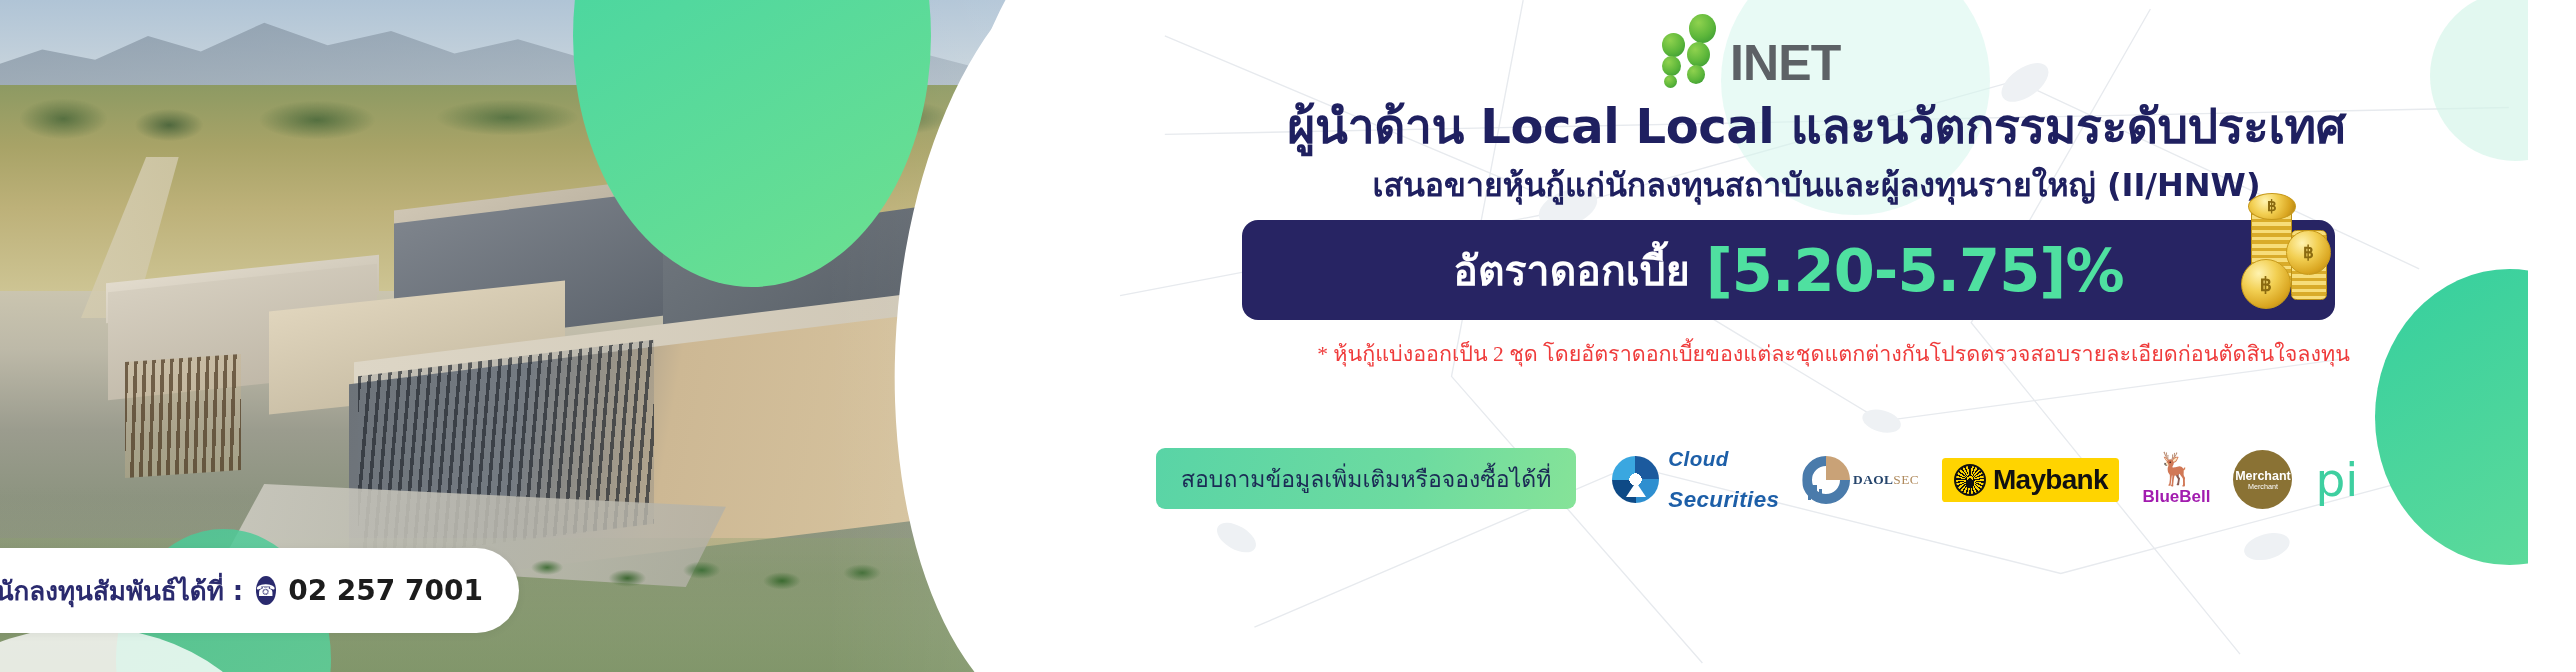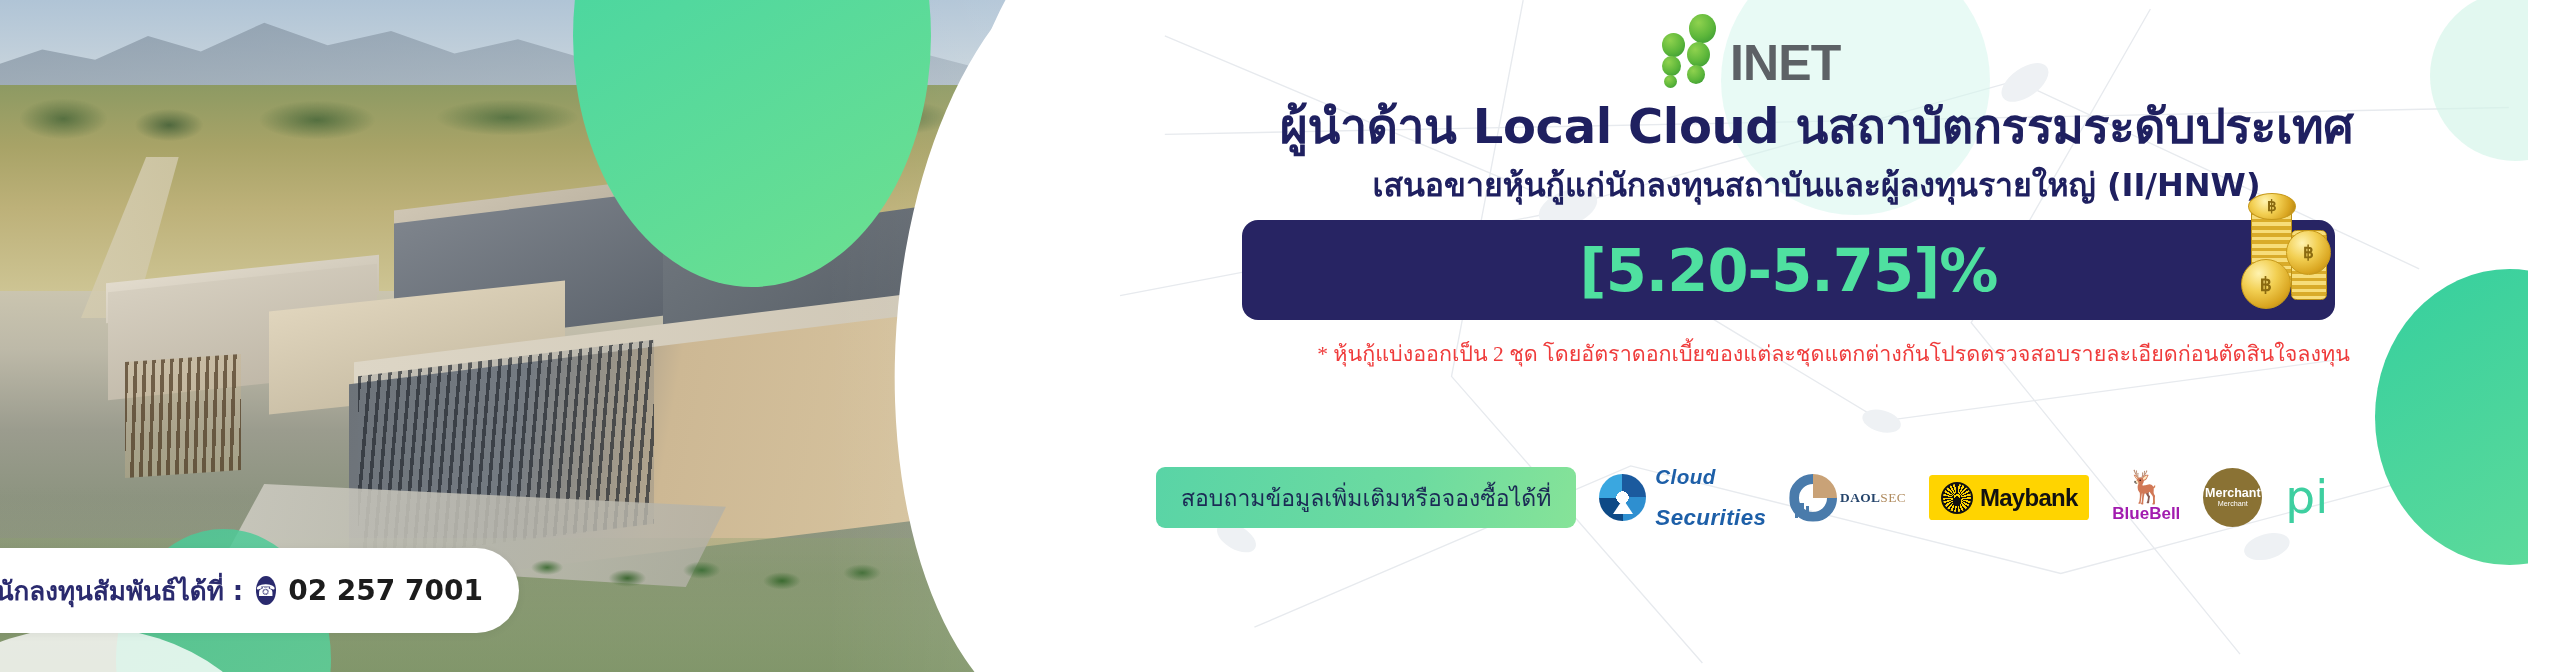--- a/index.html
+++ b/index.html
@@ -277,21 +277,21 @@
     text-align:center;
     font-family:"DejaVu Sans","Liberation Sans",sans-serif;
     font-weight:bold; font-size:34px;
     color:#2f2f33;
     white-space:nowrap;
   }
 
   .cta-row {
     position:absolute; left:0; top:448px;
     width:1519px; height:99px;
-    display:flex; align-items:center; gap:23px;
+    display:flex; align-items:flex-start; gap:36px;
     padding-left:99px;
   }
   .cta-btn {
     background:linear-gradient(110deg,#59d4a6 0%,#6ddba0 60%,#86e398 100%);
     border-radius:9px;
     padding:12.5px 25px;
     font-family:"DejaVu Sans","Liberation Sans",sans-serif;
     font-size:23px;
     color:#1b2a55;
     white-space:nowrap;
@@ -348,21 +348,21 @@
     background:#ffd400; border-radius:3.6px;
     padding:6.3px 11.6px; display:flex; align-items:center; gap:7.2px;
   }
   .mb-tiger {
     width:32px; height:32px; border-radius:50%;
     border:2.2px solid #111;
     background:
       radial-gradient(circle at 50% 62%, #111 0 4.5px, transparent 4.5px),
       repeating-conic-gradient(from 0deg, #111 0deg 7deg, #ffd400 7deg 16deg);
   }
-  .mb-txt { font-family:"Liberation Sans",sans-serif; font-weight:bold; font-size:24px; color:#111; letter-spacing:-0.7px; }
+  .mb-txt { font-family:"Liberation Sans",sans-serif; font-weight:bold; font-size:28px; color:#111; letter-spacing:-0.7px; }
 
   
   .bluebell { display:flex; flex-direction:column; align-items:center; gap:1.8px; }
   .bb-deer { font-size:32px; color:#2b2e7a; line-height:1; }
   .bb-txt { font-family:"Liberation Sans",sans-serif; font-weight:bold; font-size:17px; color:#a21caf; }
 
   
   .merchant {
     width:59px; height:59px; border-radius:50%;
     background:#8a7234;
@@ -468,24 +468,25 @@
         <span class="dot" style="left:41px; top:1.8px;  width:27px; height:29px;"></span>
         <span class="dot" style="left:14.3px; top:20px; width:22.4px; height:24px;"></span>
         <span class="dot" style="left:39px; top:29px; width:23px; height:25px;"></span>
         <span class="dot" style="left:14.3px; top:43px; width:19px; height:20.6px;"></span>
         <span class="dot" style="left:39px; top:52px; width:18px; height:19px;"></span>
         <span class="dot" style="left:16px; top:62px; width:13.4px; height:13.4px;"></span>
       </div>
       <div class="logo-text">INET</div>
     </div>
 
-    <div class="headline">ผู้นำด้าน Local Cloud นสถาบัตกรรมระดับประเทศ</div>
+    <div class="headline">ผู้นำด้าน Local Local และนวัตกรรมระดับประเทศ</div>
     <div class="subhead">เสนอขายหุ้นกู้แก่นักลงทุนสถาบันและผู้ลงทุนรายใหญ่ (II/HNW)</div>
 
     <div class="rate-box">
+      <span class="rate-label">อัตราดอกเบี้ย</span>
       <span class="rate-value">[5.20-5.75]%</span>
 
       <div class="coins">
         <div class="coin-stack" style="left:30.5px; top:16px;  width:41px; height:82px;"></div>
         <div class="coin-stack" style="left:70px; top:39px;  width:36px; height:70px;"></div>
         <div class="coin" style="left:27px; top:1.8px;  width:48px; height:27px; font-size:15.2px;">฿</div>
         <div class="coin" style="left:65px; top:39px; width:45px; height:45px; font-size:17px;">฿</div>
         <div class="coin" style="left:20px; top:68px; width:50px; height:50px; font-size:19px;">฿</div>
       </div>
     </div>

